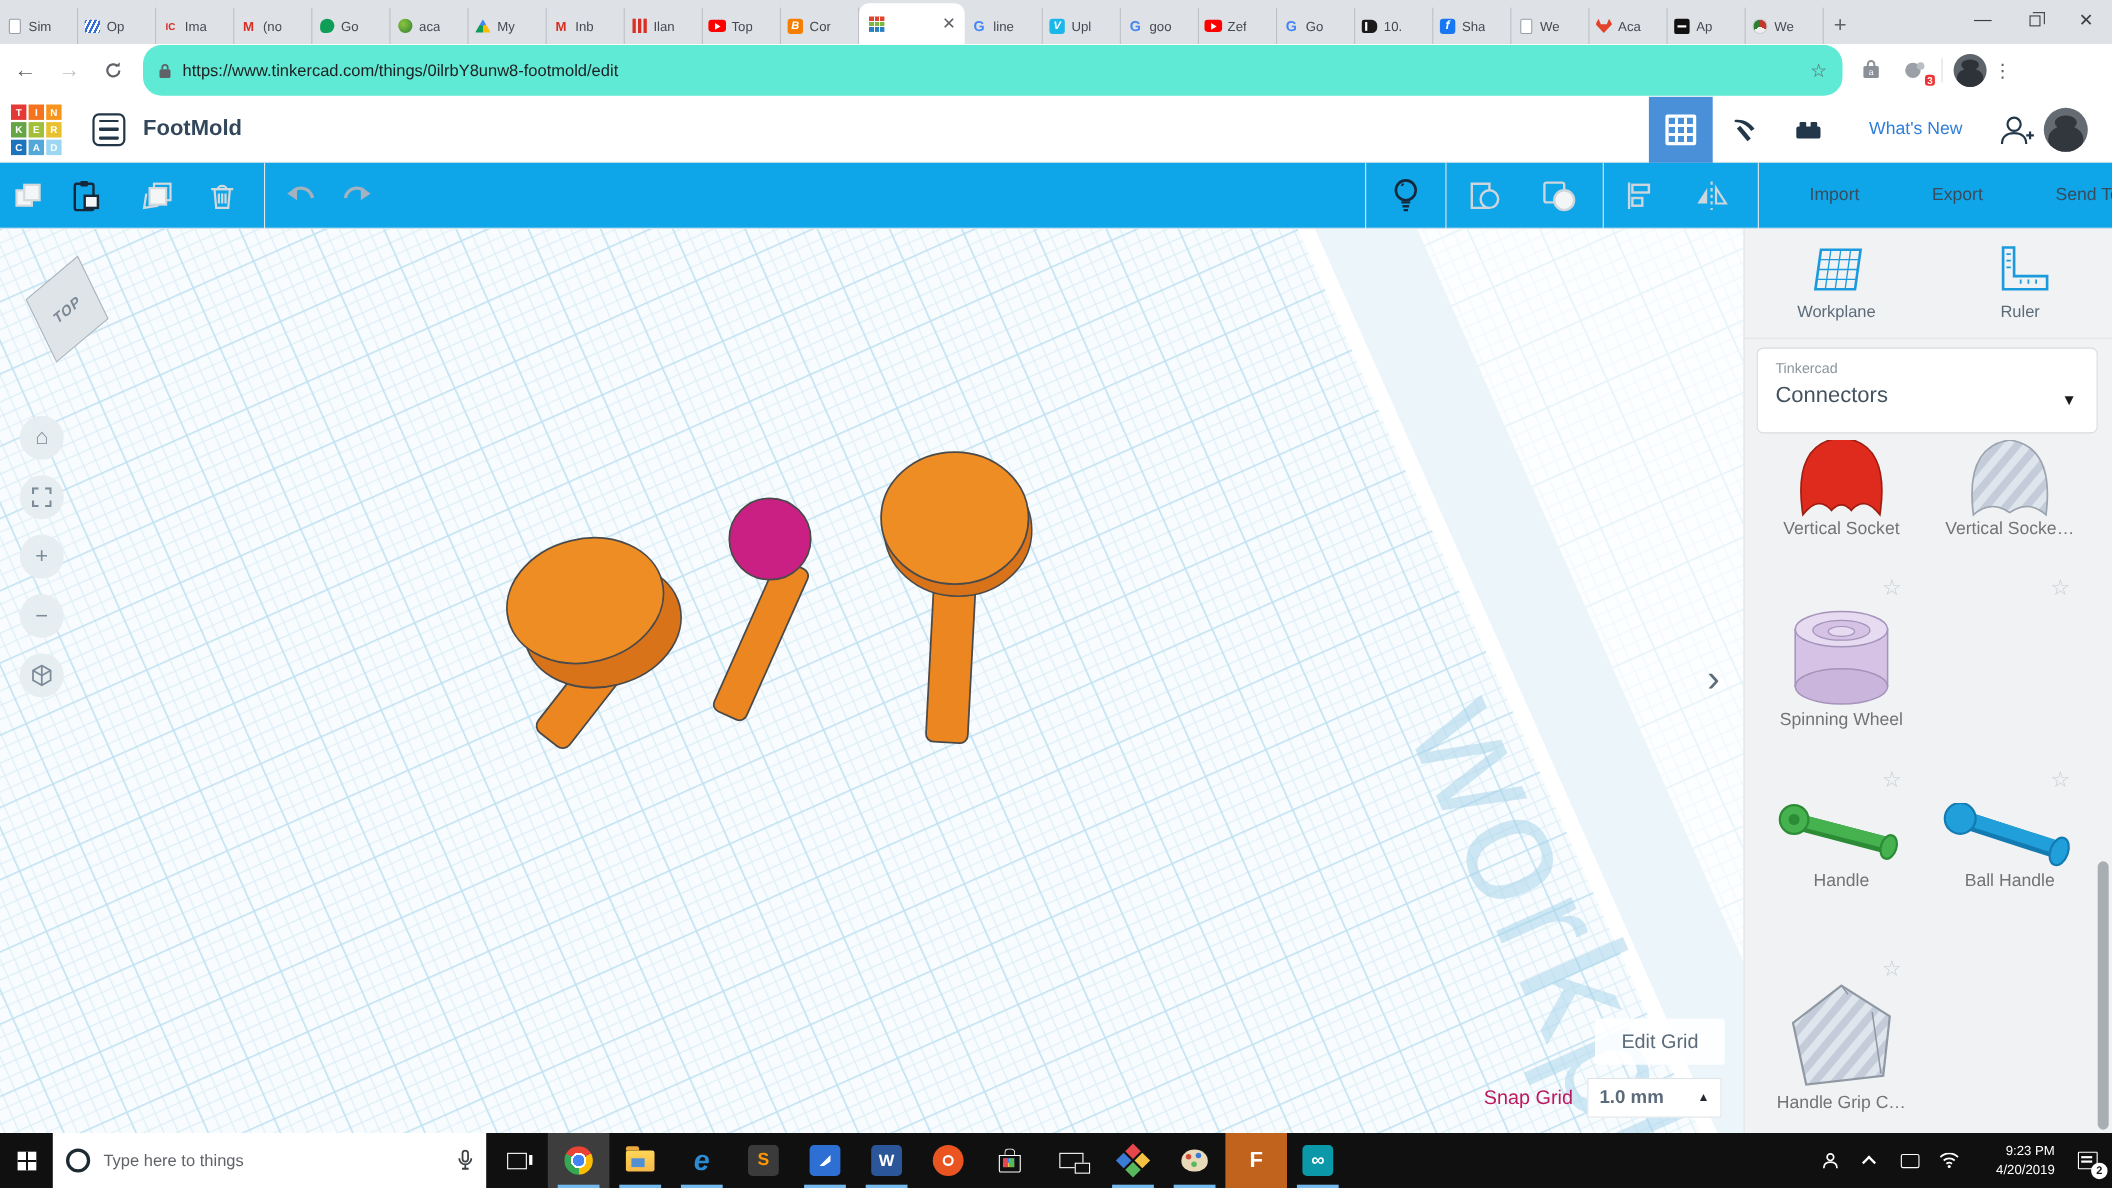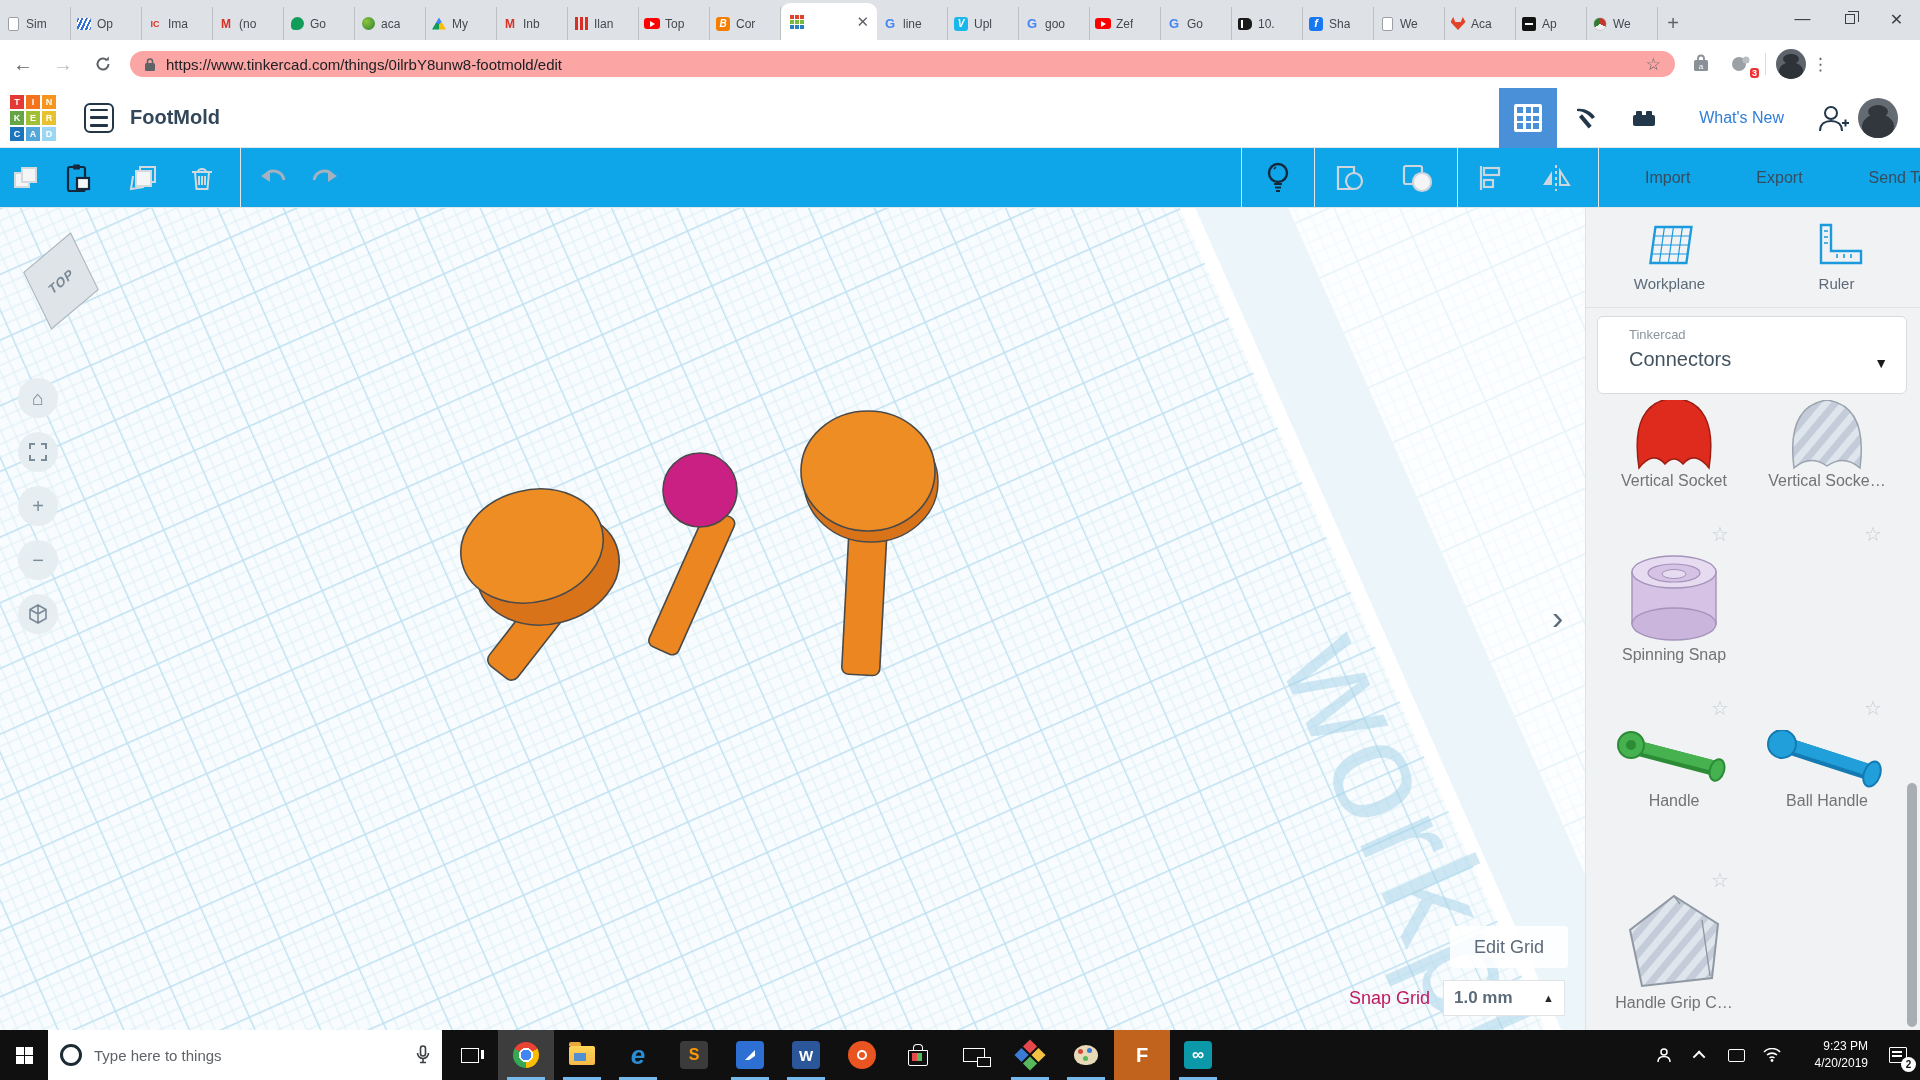--- a/index.html
+++ b/index.html
@@ -41,21 +41,21 @@
   .newtab { width:30px; height:33px; display:flex; align-items:center; justify-content:center; color:#5f6368; font-size:20px; flex:none;}
   .wctrls { margin-left:auto; display:flex; align-self:flex-start; }
   .wbtn { width:47px; height:38px; display:flex; align-items:center; justify-content:center; color:#3c4043; font-size:16px; }
   .restore-glyph{width:10px;height:10px;border:1.2px solid #3c4043;position:relative;background:#dee1e6;}
   .restore-glyph::before{content:"";position:absolute;left:2px;top:-4px;width:10px;height:10px;border:1.2px solid #3c4043;border-bottom:none;border-left:none;}
 
   
   .addrbar { position:absolute; top:40px; left:0; width:1920px; height:48px; background:#fff; display:flex; align-items:center; }
   .navic { width:34px; height:34px; display:flex; align-items:center; justify-content:center; font-size:20px; color:#5f6368; margin-left:6px;}
   .navic.dis { color:#bdc1c6; }
-  .pill { margin-left:10px; width:1545px; height:26px; background:#fca5a5; border-radius:17px; display:flex; align-items:center; padding:0 14px; gap:10px;}
+  .pill { margin-left:10px; width:1545px; height:46px; background:#5eead4; border-radius:17px; display:flex; align-items:center; padding:0 14px; gap:10px;}
   .url { font-size:15px; color:#202124; }
   .pill .star { margin-left:auto; font-size:17px; color:#5f6368; }
   .ext { width:28px; display:flex; justify-content:center; position:relative; margin-left:12px; color:#757a80;}
   .badge3 { position:absolute; right:-4px; bottom:-4px; background:#e33; color:#fff; font-size:9px; border-radius:3px; padding:0 2px; font-weight:bold;}
   .vsep { width:1px; height:22px; background:#dadce0; margin:0 10px; }
   .chrome-avatar { width:30px; height:30px; border-radius:50%; background:#5d646b; position:relative; overflow:hidden;}
   .chrome-avatar::after{content:"";position:absolute;left:7px;top:5px;width:16px;height:10px;border-radius:50%;background:#2d3338;box-shadow:0 12px 0 4px #2d3338;}
   .kebab { font-size:17px; color:#5f6368; margin:0 14px 0 6px; letter-spacing:0;}
 
   
@@ -94,21 +94,21 @@
   .snaplabel { position:absolute; left:1318px; top:780px; width:112px; font-size:18px; color:#be185d; text-align:right;}
   .snapbox { position:absolute; left:1443px; top:772px; width:122px; height:36px; background:#fff; border:1px solid #e0e4e7; display:flex; align-items:center; padding:0 10px; gap:14px;}
   .snapbox .val { font-size:17px; color:#5b6b79; flex:1;font-weight:bold;}
   .snapbox .caret { font-size:11px; color:#242a2f; }
 
   
   .panel { position:absolute; top:208px; left:1585px; width:335px; height:822px; background:#f1f2f4; border-left:1px solid #e0e3e5;}
   .tooltiles { position:absolute; top:0; left:0; width:100%; height:100px; border-bottom:1px solid #e0e3e5; display:flex;}
   .ttile { width:50%; display:flex; flex-direction:column; align-items:center; justify-content:center; gap:8px;}
   .ttile .tl { font-size:15px; color:#5b6b79; }
-  .connbox { position:absolute; top:108px; left:11px; width:310px; height:78px; background:#fff; border:1px solid #d8dcdf; border-radius:6px; padding:10px 31px;}
+  .connbox { position:absolute; top:108px; left:11px; width:310px; height:78px; background:#fff; border:1px solid #d8dcdf; border-radius:6px; padding:10px 16px;}
   .connbox .brand { font-size:13px; color:#8a959e; }
   .connbox .name { font-size:20px; color:#42535f; margin-top:6px;}
   .connbox .caret { position:absolute; right:18px; top:38px; font-size:14px; color:#1a1a1a;}
   .gallery { position:absolute; top:192px; left:0; right:0; bottom:0; overflow:hidden;}
   .cell { position:absolute; width:150px; text-align:center;}
   .cell .ilabel { font-size:16px; color:#737373; white-space:nowrap;}
   .gstar { position:absolute; font-size:20px; color:#c6cdd3;}
   .pscroll { position:absolute; right:3px; top:575px; width:10px; height:244px; background:#a9aeb3; border-radius:5px;}
 
   
@@ -576,21 +576,21 @@
     <span class="gstar" style="left:125px; top:122px;">☆</span>
     <span class="gstar" style="left:278px; top:122px;">☆</span>
     <div class="cell" style="left:13px; top:146px;">
       <svg class="ic" width="120" height="100" viewBox="0 0 120 100" style="margin:0 auto;">
           <rect x="18" y="26" width="84" height="52" fill="#d5c2e5" stroke="#a493ba" stroke-width="1.4"></rect>
           <ellipse cx="60" cy="78" rx="42" ry="16" fill="#cab5dd" stroke="#a493ba" stroke-width="1.4"></ellipse>
           <ellipse cx="60" cy="26" rx="42" ry="16" fill="#e6dbf1" stroke="#a493ba" stroke-width="1.4"></ellipse>
           <ellipse cx="60" cy="27" rx="26" ry="9" fill="#d5c2e5" stroke="#a493ba" stroke-width="1.2"></ellipse>
           <ellipse cx="60" cy="28" rx="12" ry="4.5" fill="#e6dbf1" stroke="#a493ba" stroke-width="1"></ellipse>
         </svg>
-      <div class="ilabel">Spinning Snap</div>
+      <div class="ilabel">Spinning Wheel</div>
     </div>
 
     <span class="gstar" style="left:125px; top:296px;">☆</span>
     <span class="gstar" style="left:278px; top:296px;">☆</span>
     <div class="cell" style="left:13px; top:330px;">
       <svg class="ic" width="130" height="62" viewBox="0 0 130 62" style="margin:0 auto;">
           <path d="M28 18 L104 38" stroke="#2c8c36" stroke-width="15" stroke-linecap="round"></path>
           <path d="M28 16 L102 35" stroke="#45b14f" stroke-width="11" stroke-linecap="round"></path>
           <circle cx="22" cy="15" r="13" fill="#45b14f" stroke="#2c8c36" stroke-width="2"></circle>
           <circle cx="22" cy="15" r="5" fill="#2c8c36"></circle>

